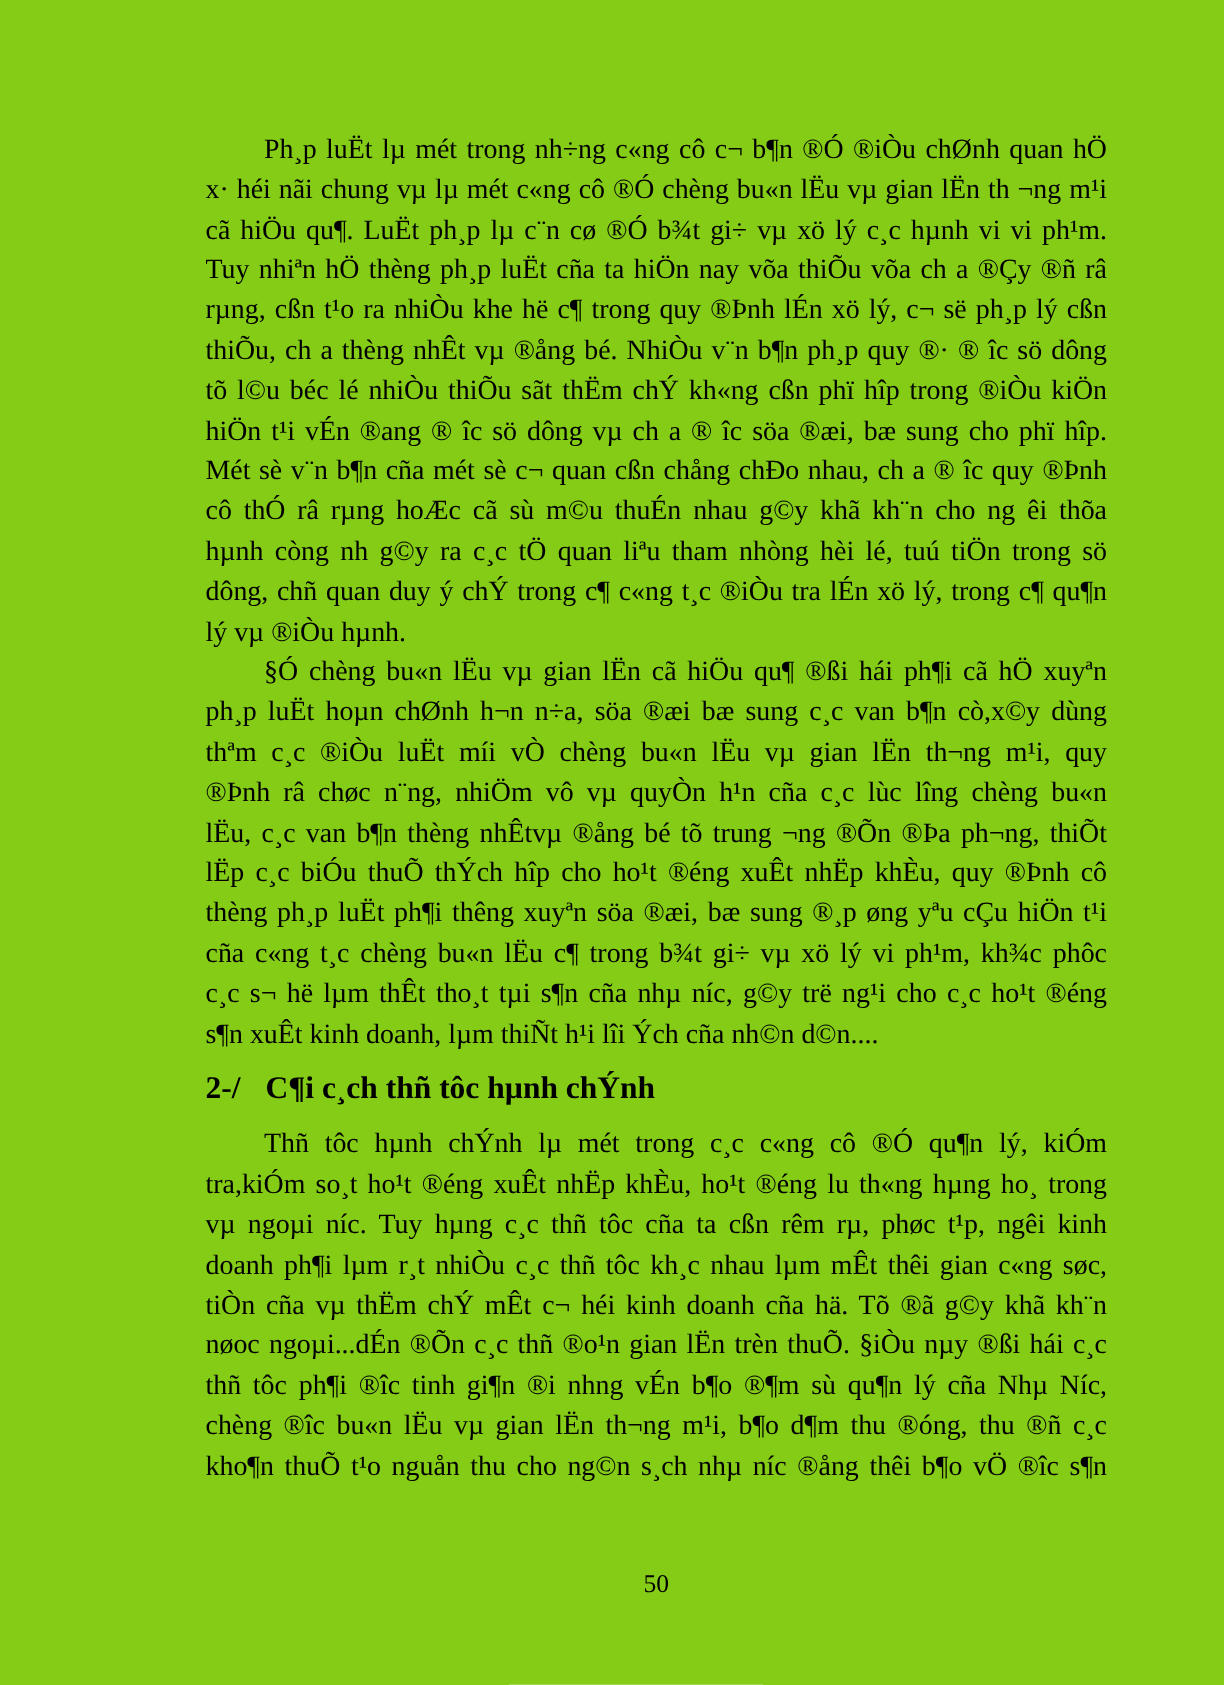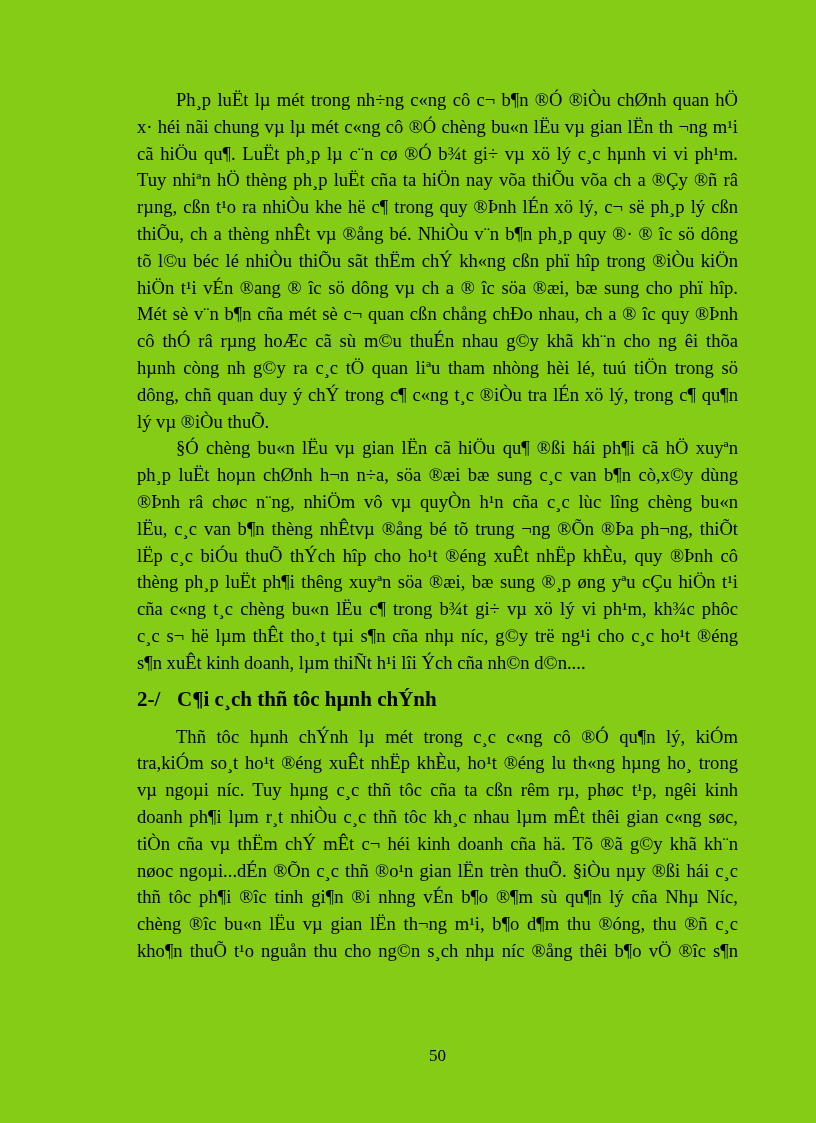--- a/index.html
+++ b/index.html
@@ -61,26 +61,27 @@
       <div class="line">cã hiÖu qu¶. LuËt ph¸p lµ c¨n cø ®Ó b¾t gi÷ vµ xö lý c¸c hµnh vi vi ph¹m.</div>
       <div class="line">Tuy nhiªn hÖ thèng ph¸p luËt cña ta hiÖn nay võa thiÕu võa ch a ®Çy ®ñ râ</div>
       <div class="line">rµng, cßn t¹o ra nhiÒu khe hë c¶ trong quy ®Þnh lÉn xö lý, c¬ së ph¸p lý cßn</div>
       <div class="line">thiÕu, ch a thèng nhÊt vµ ®ång bé. NhiÒu v¨n b¶n ph¸p quy ®· ® îc sö dông</div>
       <div class="line">tõ l©u béc lé nhiÒu thiÕu sãt thËm chÝ kh«ng cßn phï hîp trong ®iÒu kiÖn</div>
       <div class="line">hiÖn t¹i vÉn ®ang ® îc sö dông vµ ch a ® îc söa ®æi, bæ sung cho phï hîp.</div>
       <div class="line">Mét sè v¨n b¶n cña mét sè c¬ quan cßn chång chÐo nhau, ch a ® îc quy ®Þnh</div>
       <div class="line">cô thÓ râ rµng hoÆc cã sù m©u thuÉn nhau g©y khã kh¨n cho ng êi thõa</div>
       <div class="line">hµnh còng nh g©y ra c¸c tÖ quan liªu tham nhòng hèi lé, tuú tiÖn trong sö</div>
       <div class="line">dông, chñ quan duy ý chÝ trong c¶ c«ng t¸c ®iÒu tra lÉn xö lý, trong c¶ qu¶n</div>
-      <div class="line end">lý vµ ®iÒu thuÕ.</div>
+      <div class="line end">lý vµ ®iÒu hµnh.</div>
     </div>
 
     <div class="para">
       <div class="line indent">§Ó chèng bu«n lËu vµ gian lËn cã hiÖu qu¶ ®ßi hái ph¶i cã hÖ xuyªn</div>
       <div class="line">ph¸p luËt hoµn chØnh h¬n n÷a, söa ®æi bæ sung c¸c van b¶n cò,x©y dùng</div>
+      <div class="line">thªm c¸c ®iÒu luËt míi vÒ chèng bu«n lËu vµ gian lËn th¬ng m¹i, quy</div>
       <div class="line">®Þnh râ chøc n¨ng, nhiÖm vô vµ quyÒn h¹n cña c¸c lùc lîng chèng bu«n</div>
       <div class="line">lËu, c¸c van b¶n thèng nhÊtvµ ®ång bé tõ trung ¬ng ®Õn ®Þa ph¬ng, thiÕt</div>
       <div class="line">lËp c¸c biÓu thuÕ thÝch hîp cho ho¹t ®éng xuÊt nhËp khÈu, quy ®Þnh cô</div>
       <div class="line">thèng ph¸p luËt ph¶i thêng xuyªn söa ®æi, bæ sung ®¸p øng yªu cÇu hiÖn t¹i</div>
       <div class="line">cña c«ng t¸c chèng bu«n lËu c¶ trong b¾t gi÷ vµ xö lý vi ph¹m, kh¾c phôc</div>
       <div class="line">c¸c s¬ hë lµm thÊt tho¸t tµi s¶n cña nhµ níc, g©y trë ng¹i cho c¸c ho¹t ®éng</div>
       <div class="line end">s¶n xuÊt kinh doanh, lµm thiÑt h¹i lîi Ých cña nh©n d©n....</div>
     </div>
 
     <div class="heading">

